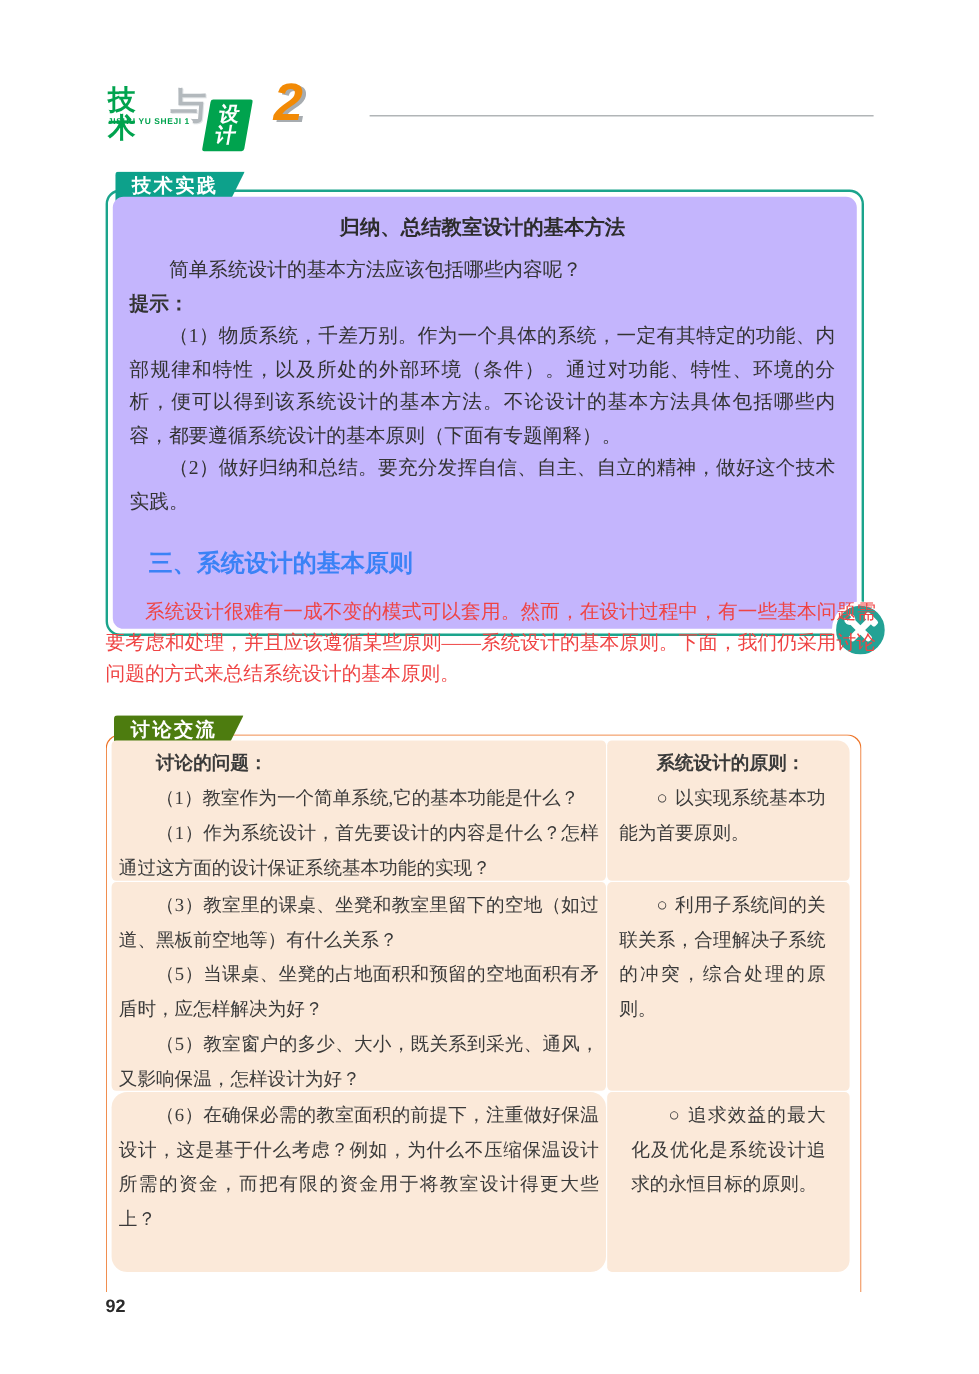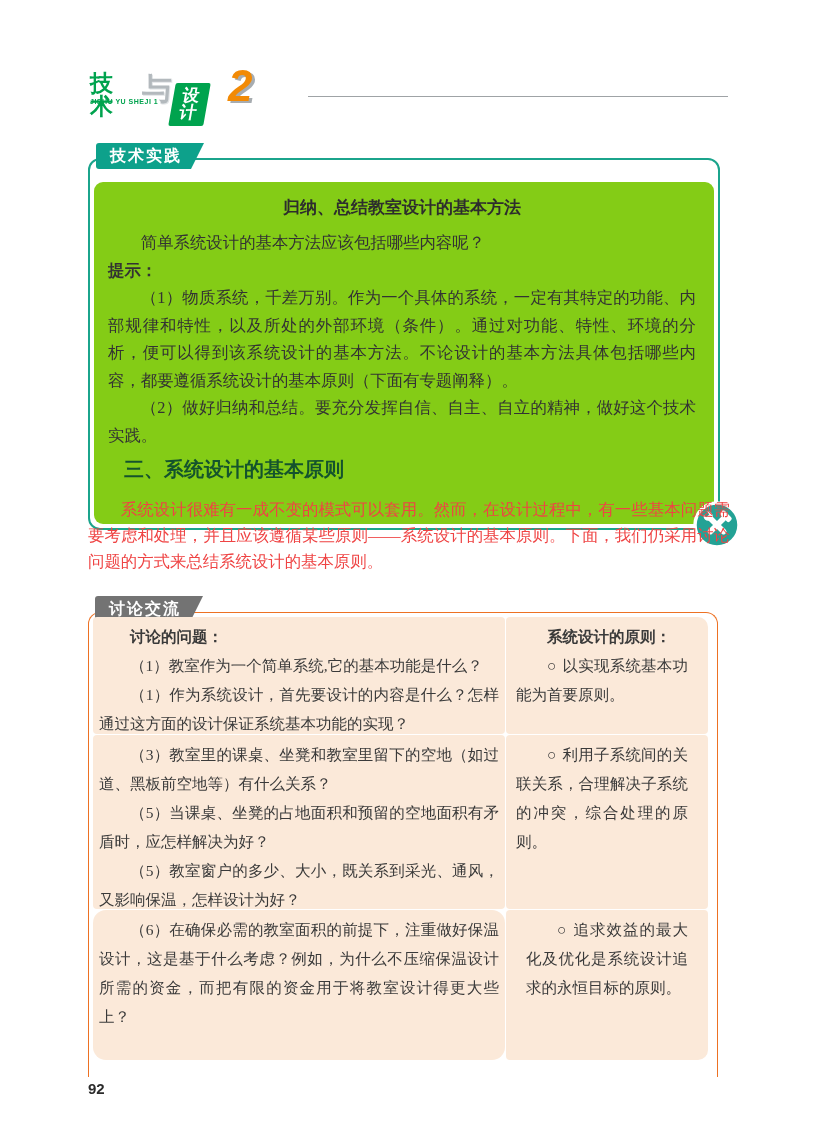--- a/index.html
+++ b/index.html
@@ -19,37 +19,37 @@
                  padding:4px 9px 5px 9px;transform:skewX(-10deg);border-radius:2px;}
   .logo-2{position:absolute;left:138px;top:-8px;color:#F28A05;font-family:"Liberation Sans",sans-serif;
           font-weight:900;font-style:italic;font-size:44px;line-height:1;text-shadow:3px 2px 0 #A7ACB0;}
   .header-rule{position:absolute;left:308px;top:96px;width:420px;height:0;border-top:1px solid #9FA3A6;}
 
   
   .flag{position:absolute;color:#fff;font-family:"Liberation Sans","DejaVu Sans",sans-serif;
         font-weight:900;font-size:16px;line-height:26px;padding:0 22px 0 14px;letter-spacing:2px;
         clip-path:polygon(0 0,100% 0,calc(100% - 13px) 100%,0 100%);border-radius:3px 0 0 3px;}
   .flag.teal{background:#0DA18B;}
-  .flag.orange{background:#737373;text-align:right;}
+  .flag.orange{background:#4d7c0f;text-align:right;}
 
   
   .practice-box{position:absolute;left:88px;top:158px;width:632px;height:372px;
                 border:2px solid #1BA48C;border-radius:12px;box-sizing:border-box;}
   .practice-box .flag{left:6px;top:-17px;}
-  .practice-inner{position:absolute;left:4px;top:4px;right:4px;bottom:4px;background:#84cc16;
-                  border-radius:9px;padding:10px 18px 0 14px;box-sizing:border-box;margin-top:18px;}
+  .practice-inner{position:absolute;left:4px;top:4px;right:4px;bottom:4px;background:#c4b5fd;
+                  border-radius:9px;padding:10px 18px 0 14px;box-sizing:border-box;}
   .practice-title{text-align:center;font-family:"Liberation Sans","DejaVu Sans",sans-serif;
                   font-weight:900;font-size:17px;color:#2d2d2d;margin:4px 0 10px 0;}
   .practice-text p{margin:0;font-size:16.4px;line-height:27.5px;text-align:justify;color:#333;}
   .practice-text p.indent{text-indent:2em;}
   .practice-text .hint{font-weight:700;}
   .tools-badge{position:absolute;right:-24px;bottom:-22px;width:50px;height:50px;}
 
   
-  .section-heading{position:absolute;left:124px;top:456px;color:#14532d;
+  .section-heading{position:absolute;left:124px;top:456px;color:#3b82f6;
                    font-family:"Liberation Sans","DejaVu Sans",sans-serif;font-weight:900;font-size:20px;}
   .section-par{position:absolute;left:88px;top:497px;width:642px;font-size:16.4px;line-height:26px;
                text-align:justify;text-indent:2em;color:#ef4444;margin:0;}
 
   
   .disc-box{position:absolute;left:88px;top:612px;width:630px;height:465px;box-sizing:border-box;
             border:1.6px solid #ED7123;border-bottom:none;border-radius:12px 12px 0 0;}
   .disc-box .flag{left:6px;top:-17px;}
   .disc-grid{position:absolute;left:4px;top:4px;display:grid;
              grid-template-columns:412px 202px;grid-template-rows:117px 174px 150px;gap:1px;}

